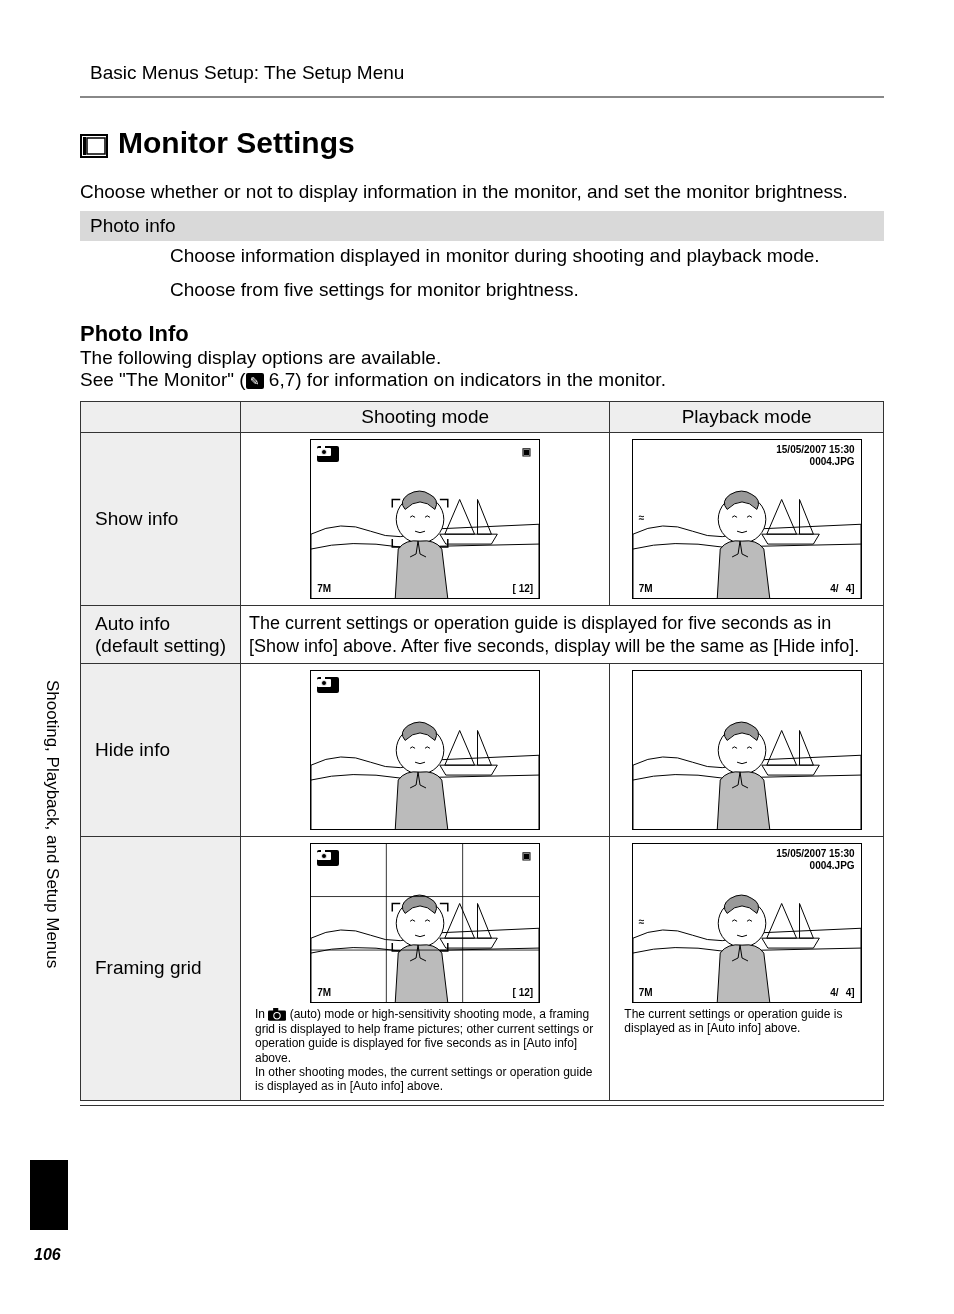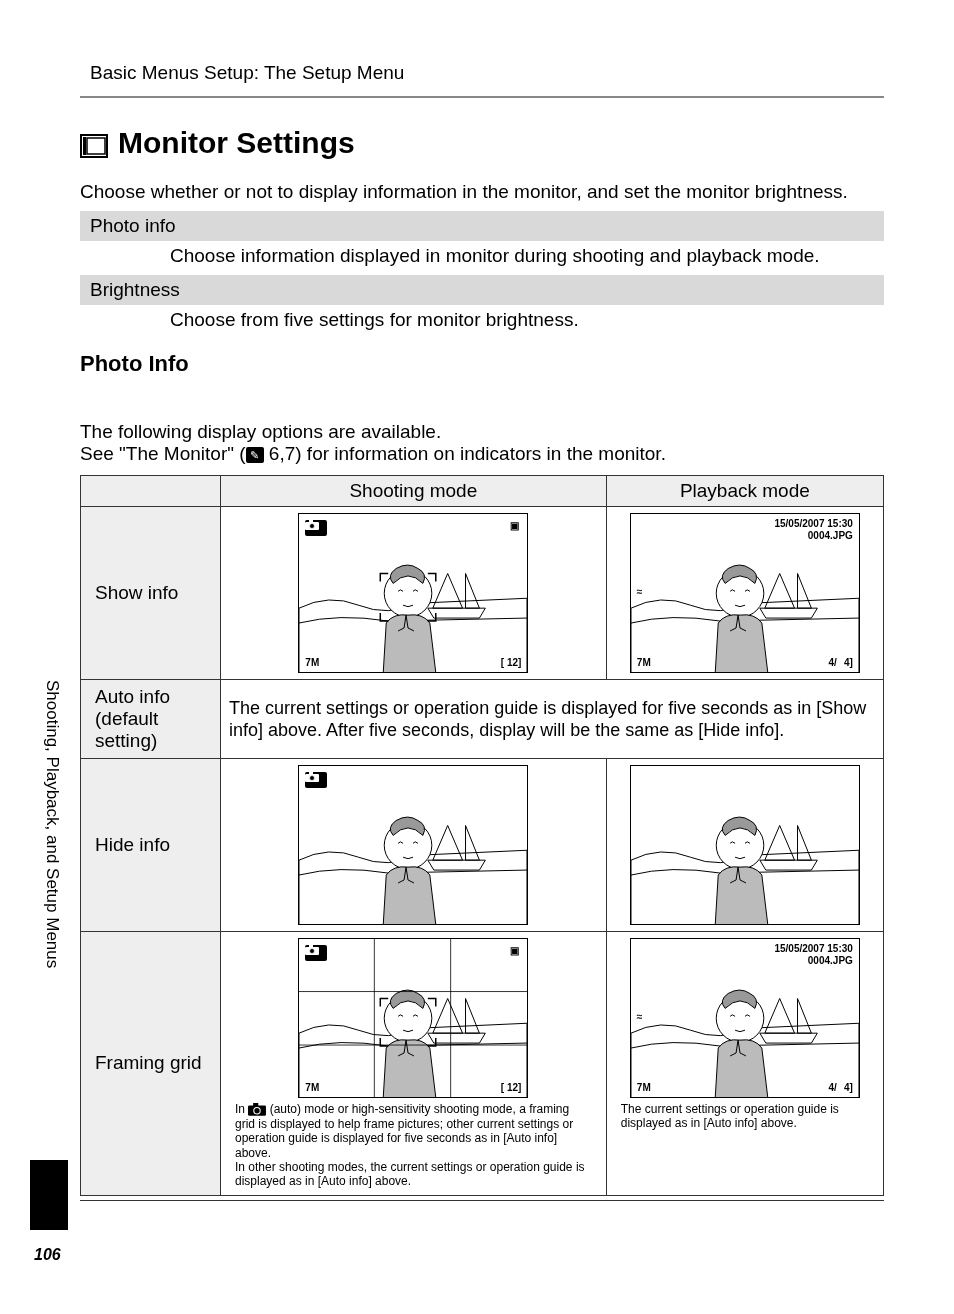--- a/index.html
+++ b/index.html
@@ -52,21 +52,20 @@
     padding: 4px 10px 8px 90px;
   }
   .photo-info-heading {
     font-size: 22px;
     font-weight: bold;
     margin-top: 8px;
   }
   .photo-info-desc {
     font-size: 19px;
     margin-bottom: 10px;
-    margin-top: 44px;
   }
   .ref-line { display: inline; }
   .ref-icon {
     display: inline-block;
     width: 18px; height: 16px;
     background: #000;
     color: #fff;
     font-size: 11px;
     text-align: center;
     line-height: 16px;
@@ -85,21 +84,21 @@
   }
   table.main-table th {
     background: #eee;
     font-weight: normal;
     text-align: center;
     padding: 4px;
   }
   table.main-table td.row-label {
     background: #eee;
     text-align: left;
-    width: 140px;
+    width: 160px;
     padding-left: 14px;
   }
   .img-cell { text-align: center; padding: 10px 6px; }
   .shot-figure {
     width: 230px;
     height: 160px;
     margin: 0 auto;
     border: 1px solid #000;
     position: relative;
     background: #fff;
@@ -220,23 +219,20 @@
 
 <table class="subtable">
   <tbody>
       <tr>
         <td class="label-cell" colspan="2">Photo info</td>
       </tr>
   <tr>
         <td class="desc-cell" colspan="2">Choose information displayed in monitor during shooting and playback mode.</td>
       </tr>
   <tr>
-        <td class="label-cell" colspan="2">Brightness</td>
-      </tr>
-  <tr>
         <td class="desc-cell" colspan="2">Choose from five settings for monitor brightness.</td>
       </tr>
 </tbody>
   </table>
 
 <div class="photo-info-heading">Photo Info</div>
 <div class="photo-info-desc">
   <span>The following display options are available.</span><br>
   <span class="ref-line">See "The Monitor" (</span><span class="ref-icon">✎</span><span class="ref-line"> 6,7) for information on indicators in the monitor.</span>
 </div>

